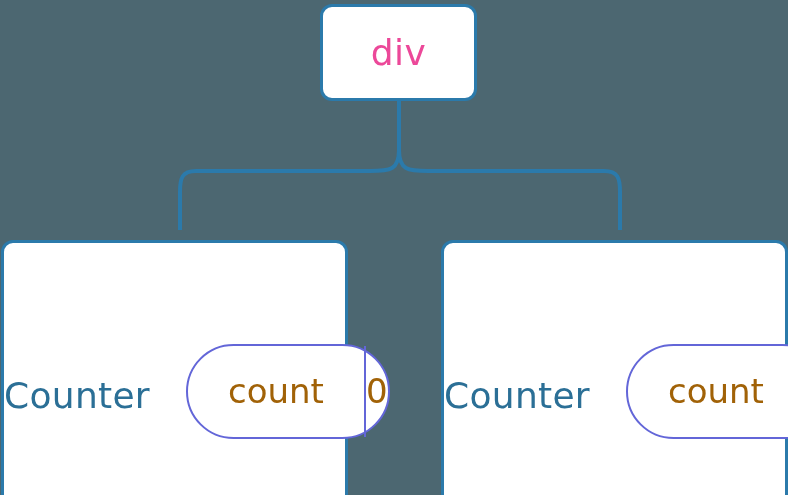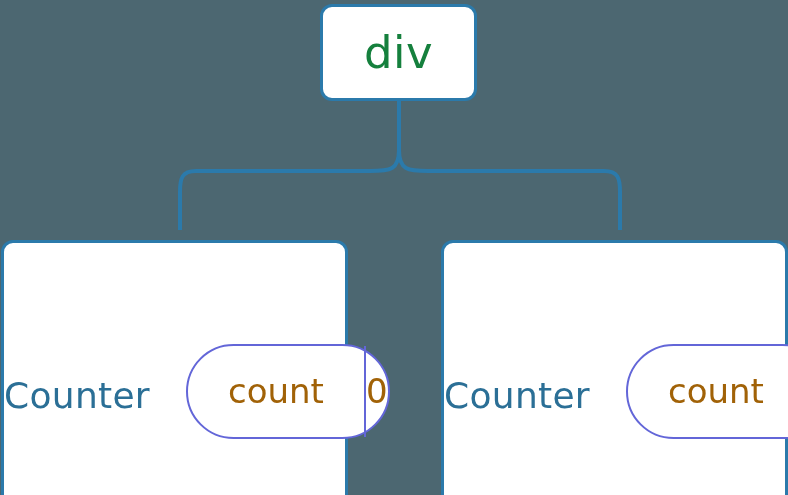--- a/index.html
+++ b/index.html
@@ -37,22 +37,22 @@
   .node-root {
     left: 320px;
     top: 4px;
     width: 157px;
     height: 97px;
     display: flex;
     align-items: center;
     justify-content: center;
   }
   .node-root .node-title {
-    font-size: 45px;
-    color: #15803d;
+    font-size: 36px;
+    color: #ec4899;
     line-height: 1;
     letter-spacing: 0.5px;
   }
   .node-child {
     top: 240px;
     width: 347px;
     height: 268px;
     display: flex;
     flex-direction: row;
     align-items: center;

